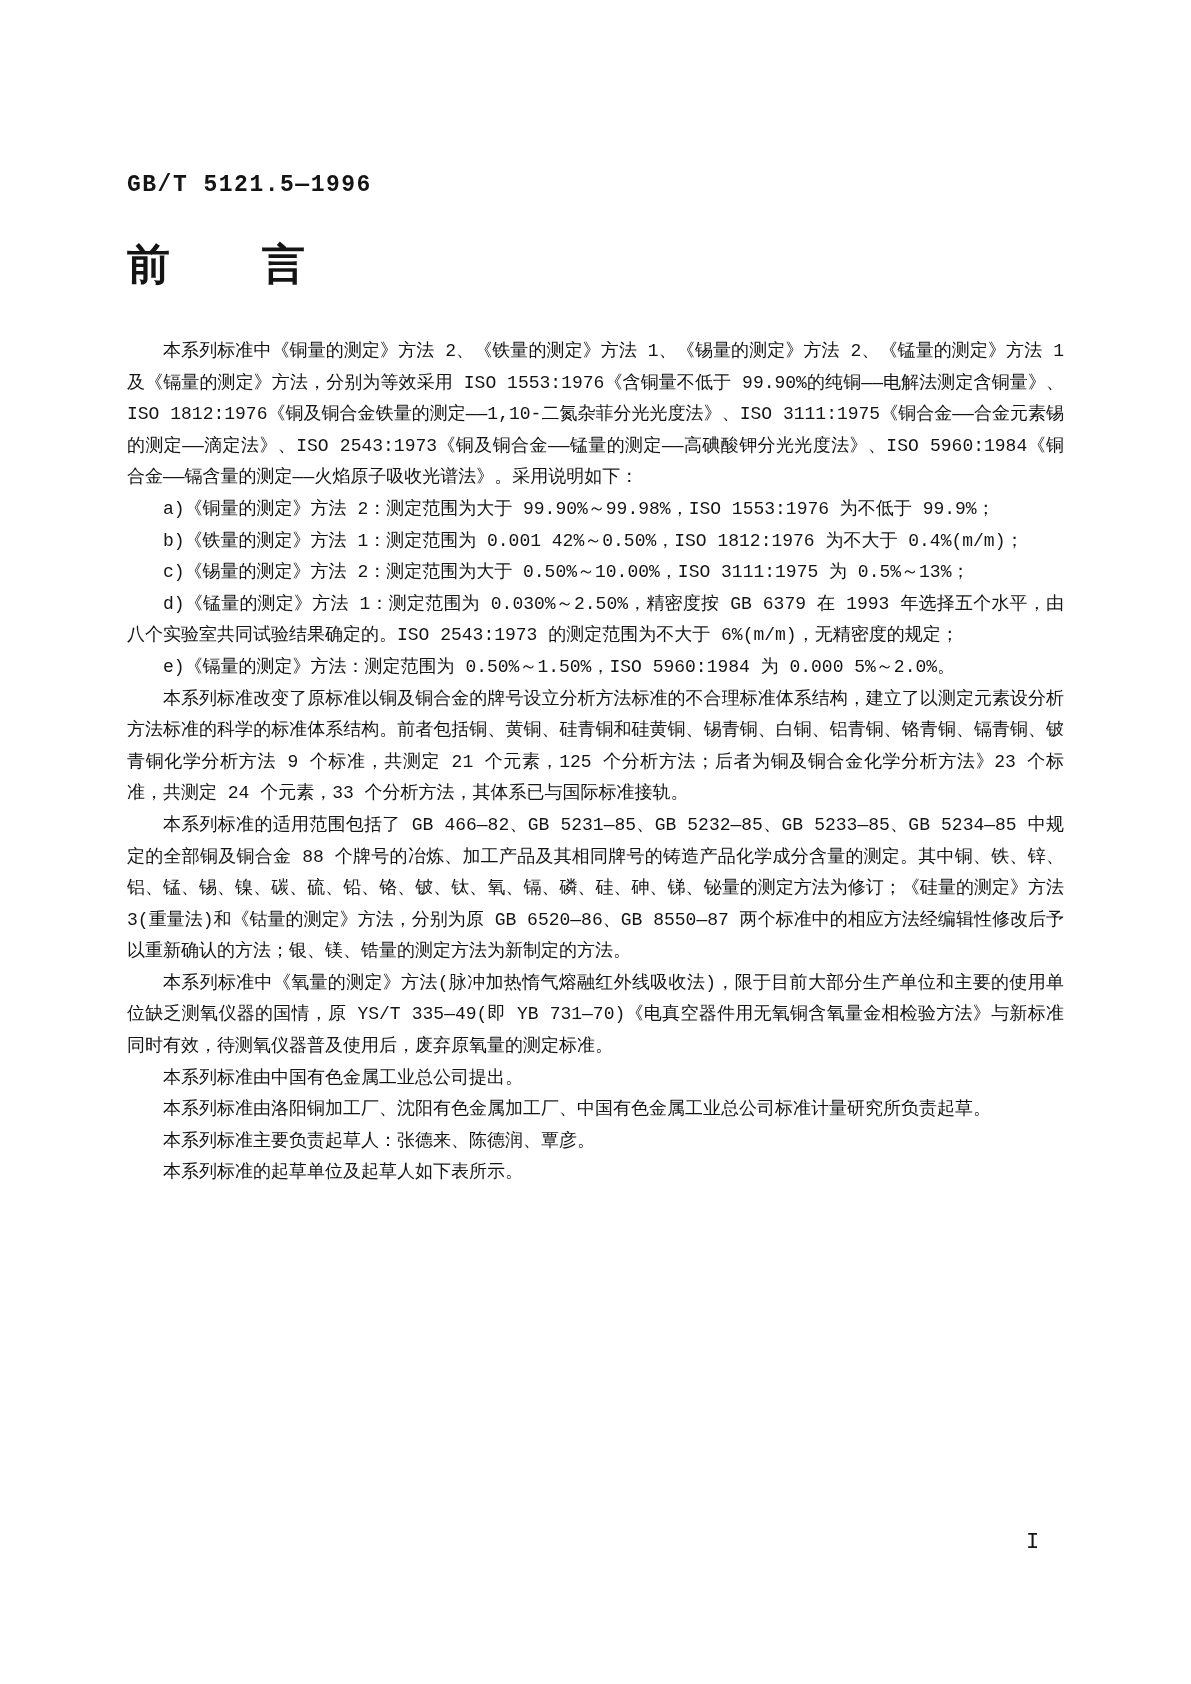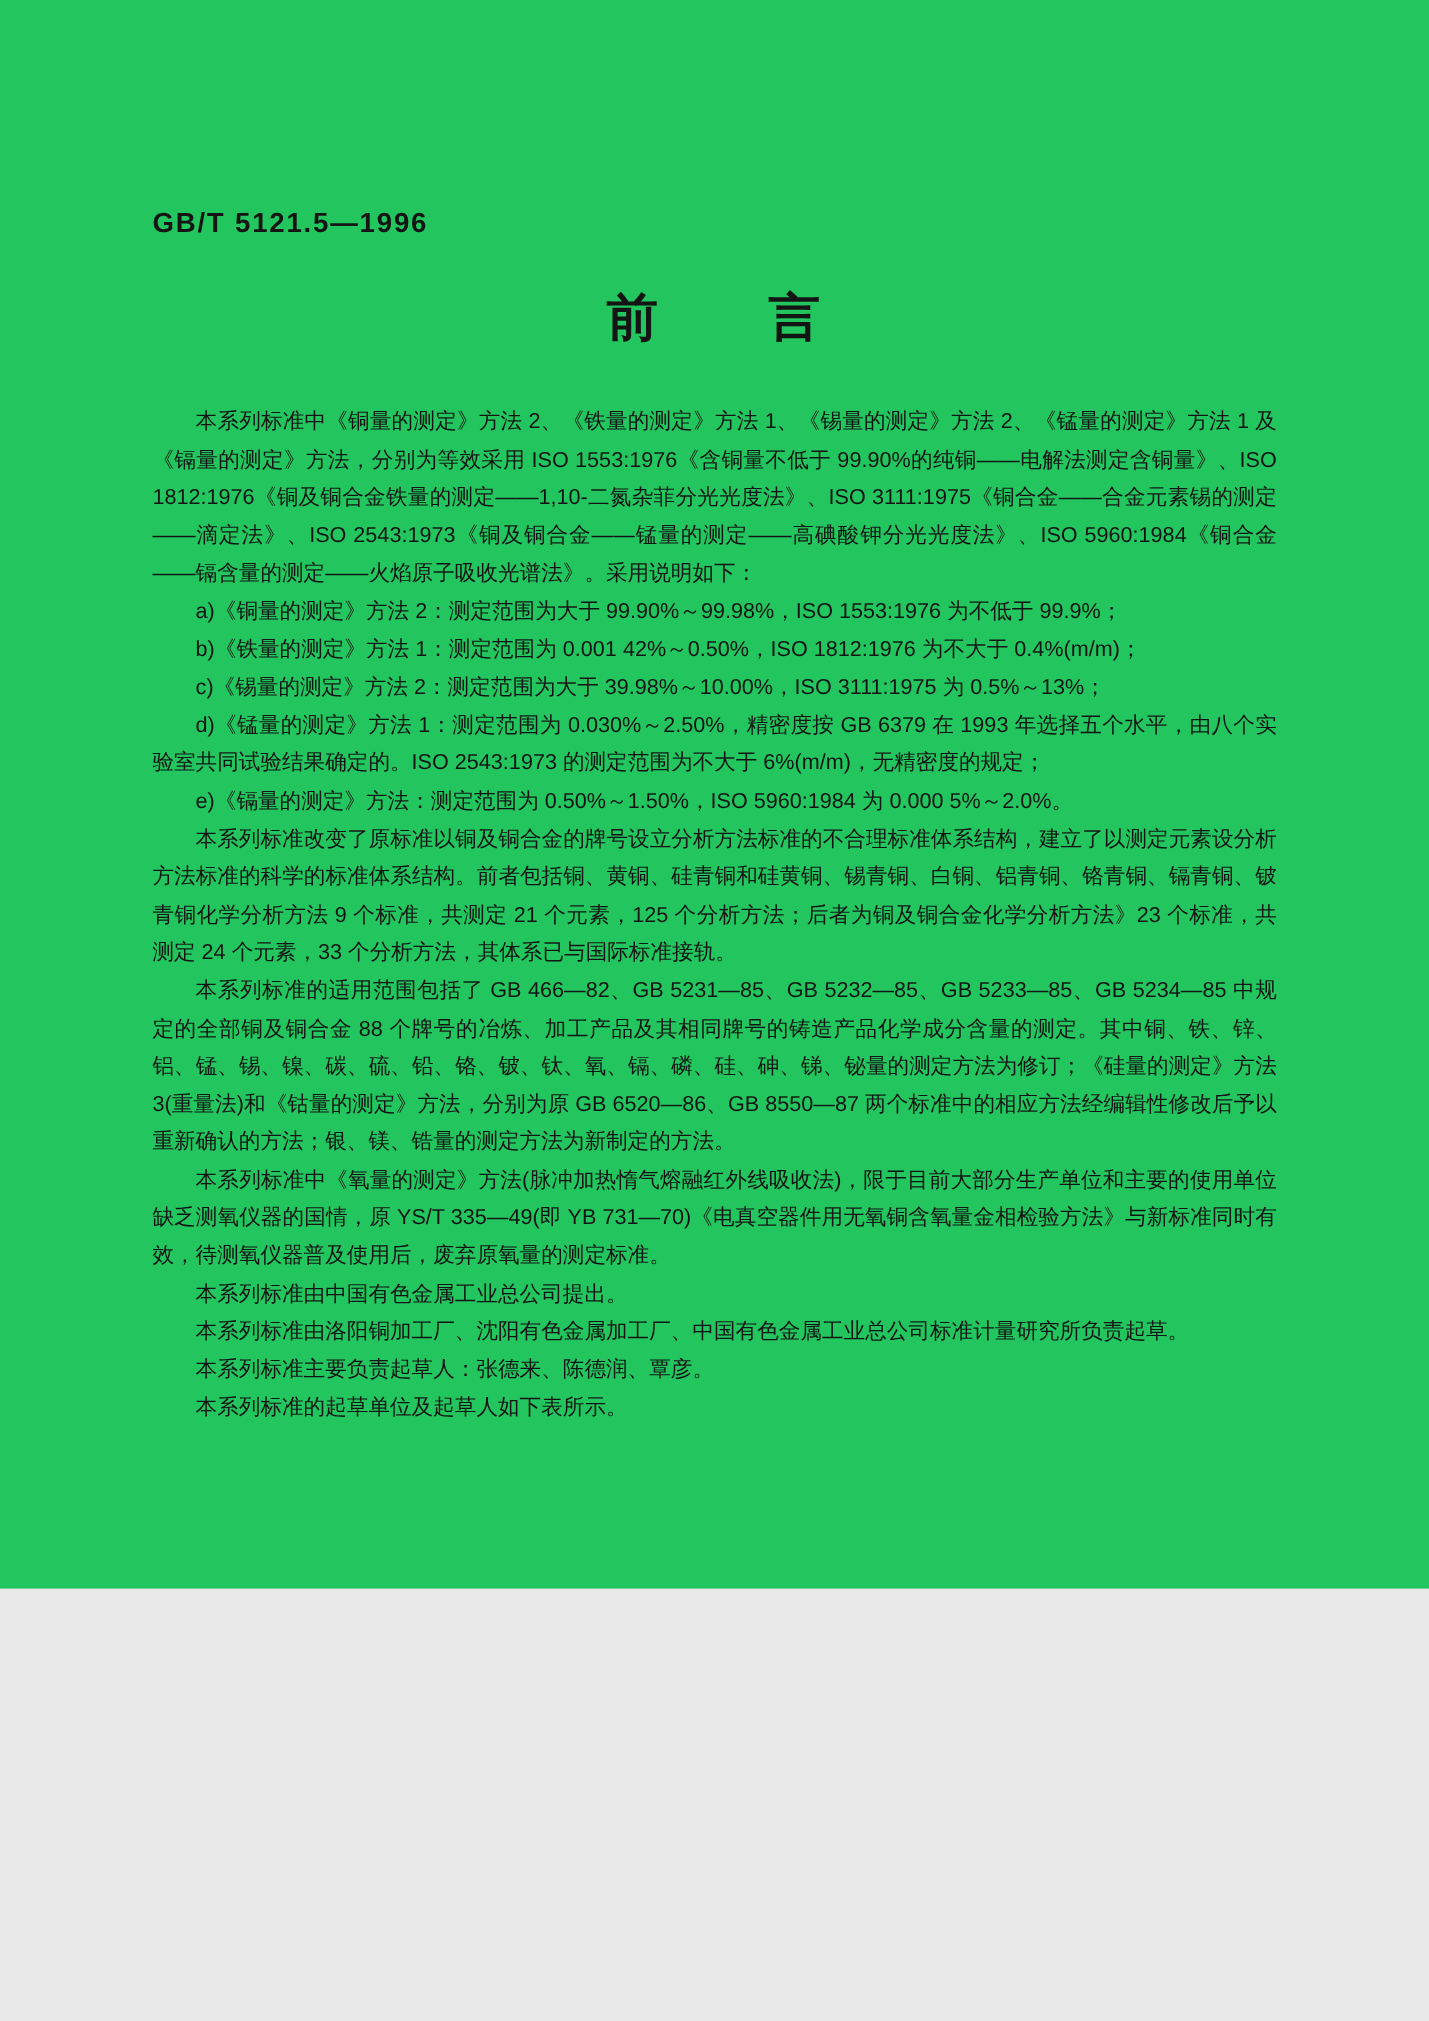--- a/index.html
+++ b/index.html
@@ -3,42 +3,41 @@
 <meta charset="utf-8">
 <style>
   html, body {
     margin: 0;
     padding: 0;
     background: #e8e8e8;
   }
   .page {
     position: relative;
     width: 1191px;
-    height: 1324px;
+    height: 1684px;
     margin: 0 auto;
-    background: #22c55e;
+    background: #ffffff;
     color: #141414;
-    font-family: Liberation Sans, sans-serif;
+    font-family: Liberation Mono, monospace;
     overflow: hidden;
   }
   .std-number {
     position: absolute;
     left: 127px;
     top: 172px;
     font-size: 23px;
     font-weight: bold;
     letter-spacing: 1.5px;
     white-space: nowrap;
   }
   .doc-title {
     position: absolute;
     left: 127px;
     top: 236px;
     width: 937px;
-    text-align: center;
     font-size: 43px;
     font-weight: bold;
     letter-spacing: 2px;
     white-space: pre;
   }
   .foreword-body {
     position: absolute;
     left: 127px;
     top: 336px;
     width: 937px;
@@ -66,21 +65,21 @@
 <div class="page">
 
   <div class="std-number">GB/T  5121.5—1996</div>
 
   <div class="doc-title">前　　言</div>
 
   <div class="foreword-body">
     <p>本系列标准中《铜量的测定》方法 2、《铁量的测定》方法 1、《锡量的测定》方法 2、《锰量的测定》方法 1 及《镉量的测定》方法，分别为等效采用 ISO 1553:1976《含铜量不低于 99.90%的纯铜——电解法测定含铜量》、ISO 1812:1976《铜及铜合金铁量的测定——1,10-二氮杂菲分光光度法》、ISO 3111:1975《铜合金——合金元素锡的测定——滴定法》、ISO 2543:1973《铜及铜合金——锰量的测定——高碘酸钾分光光度法》、ISO 5960:1984《铜合金——镉含量的测定——火焰原子吸收光谱法》。采用说明如下：</p>
     <p>a)《铜量的测定》方法 2：测定范围为大于 99.90%～99.98%，ISO 1553:1976 为不低于 99.9%；</p>
     <p>b)《铁量的测定》方法 1：测定范围为 0.001 42%～0.50%，ISO 1812:1976 为不大于 0.4%(m/m)；</p>
-    <p>c)《锡量的测定》方法 2：测定范围为大于 39.98%～10.00%，ISO 3111:1975 为 0.5%～13%；</p>
+    <p>c)《锡量的测定》方法 2：测定范围为大于 0.50%～10.00%，ISO 3111:1975 为 0.5%～13%；</p>
     <p>d)《锰量的测定》方法 1：测定范围为 0.030%～2.50%，精密度按 GB 6379 在 1993 年选择五个水平，由八个实验室共同试验结果确定的。ISO 2543:1973 的测定范围为不大于 6%(m/m)，无精密度的规定；</p>
     <p>e)《镉量的测定》方法：测定范围为 0.50%～1.50%，ISO 5960:1984 为 0.000 5%～2.0%。</p>
     <p>本系列标准改变了原标准以铜及铜合金的牌号设立分析方法标准的不合理标准体系结构，建立了以测定元素设分析方法标准的科学的标准体系结构。前者包括铜、黄铜、硅青铜和硅黄铜、锡青铜、白铜、铝青铜、铬青铜、镉青铜、铍青铜化学分析方法 9 个标准，共测定 21 个元素，125 个分析方法；后者为铜及铜合金化学分析方法》23 个标准，共测定 24 个元素，33 个分析方法，其体系已与国际标准接轨。</p>
     <p>本系列标准的适用范围包括了 GB 466—82、GB 5231—85、GB 5232—85、GB 5233—85、GB 5234—85 中规定的全部铜及铜合金 88 个牌号的冶炼、加工产品及其相同牌号的铸造产品化学成分含量的测定。其中铜、铁、锌、铝、锰、锡、镍、碳、硫、铅、铬、铍、钛、氧、镉、磷、硅、砷、锑、铋量的测定方法为修订；《硅量的测定》方法 3(重量法)和《钴量的测定》方法，分别为原 GB 6520—86、GB 8550—87 两个标准中的相应方法经编辑性修改后予以重新确认的方法；银、镁、锆量的测定方法为新制定的方法。</p>
     <p>本系列标准中《氧量的测定》方法(脉冲加热惰气熔融红外线吸收法)，限于目前大部分生产单位和主要的使用单位缺乏测氧仪器的国情，原 YS/T 335—49(即 YB 731—70)《电真空器件用无氧铜含氧量金相检验方法》与新标准同时有效，待测氧仪器普及使用后，废弃原氧量的测定标准。</p>
     <p>本系列标准由中国有色金属工业总公司提出。</p>
     <p>本系列标准由洛阳铜加工厂、沈阳有色金属加工厂、中国有色金属工业总公司标准计量研究所负责起草。</p>
     <p>本系列标准主要负责起草人：张德来、陈德润、覃彦。</p>
     <p>本系列标准的起草单位及起草人如下表所示。</p>
   </div>

